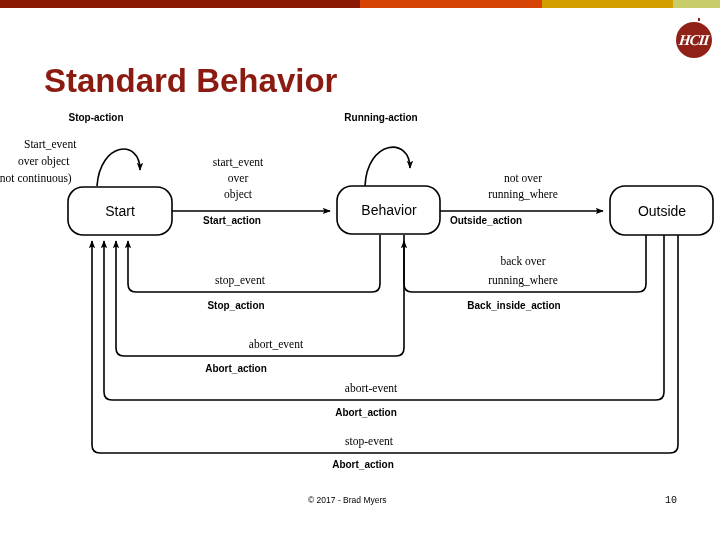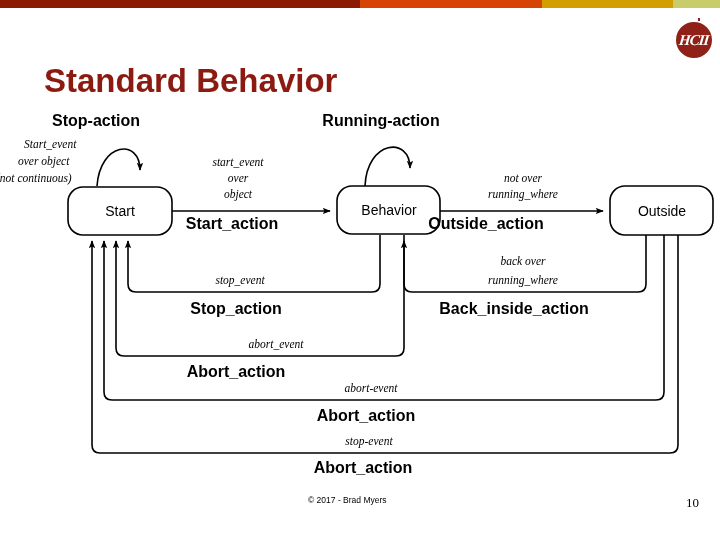--- a/index.html
+++ b/index.html
@@ -53,42 +53,42 @@
   
   #diagram { position:absolute; left:0; top:108px; width:720px; height:375px; }
   #diagram svg { display:block; }
 
   
   .lbl {
     position:absolute;
     font-family:"Liberation Sans", sans-serif;
     white-space:nowrap;
   }
-  .lbl-action { font-weight:bold; font-size:16px; color:#000; }
-  .lbl-event  { font-style:italic; font-size:11.5px; color:#000; font-family:"Liberation Serif", serif; }
+  .lbl-action { font-weight:bold; font-size:10px; color:#000; }
+  .lbl-event  { font-size:11.5px; color:#000; font-family:"Liberation Serif", serif; }
   .lbl-center { transform:translateX(-50%); text-align:center; }
 
   .state-name {
     position:absolute;
     font-size:14px; color:#000;
     font-family:"Liberation Sans", sans-serif;
     transform:translate(-50%,-50%);
     white-space:nowrap;
   }
 
   
   #footer-copyright {
     position:absolute; left:308px; top:495px;
     font-size:8.5px; color:#000;
     font-family:"Liberation Sans", sans-serif;
   }
   #footer-pagenum {
-    position:absolute; left:686px; top:495px;
-    font-size:13px; color:#000;
-    font-family:Liberation Serif, serif;
+    position:absolute; left:665px; top:495px;
+    font-size:10px; color:#000;
+    font-family:Liberation Mono, monospace;
   }
 </style>
 </head>
 <body>
 
 <div id="header-bands">
   <div style="width:360px;background:#8B1A05;"></div>
   <div style="width:182px;background:#D64305;"></div>
   <div style="width:131px;background:#D39E00;"></div>
   <div style="width:47px;background:#C8CC6B;"></div>

